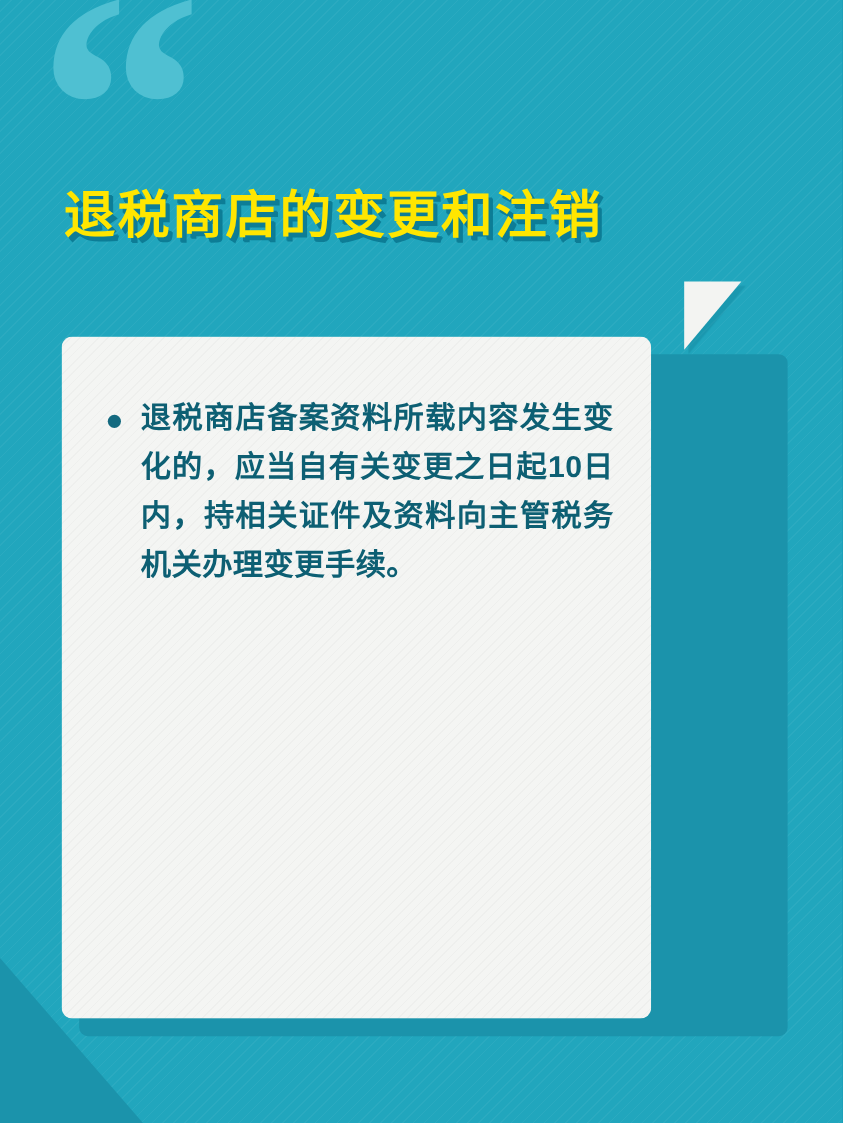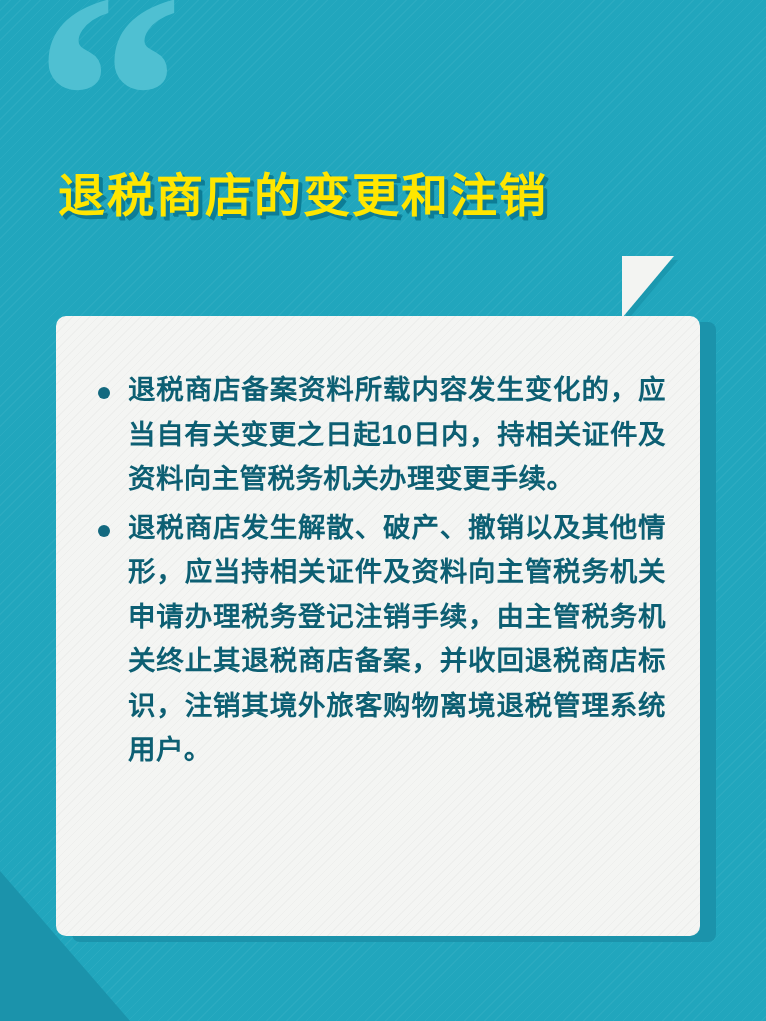--- a/index.html
+++ b/index.html
@@ -87,22 +87,22 @@
     left: 72px;
     top: 322px;
     width: 644px;
     height: 620px;
     background: #1b93ab;
     border-radius: 8px;
   }
   .card {
     position: absolute;
     left: 56px;
-    top: 316px;
-    width: 644px;
+    top: 306px;
+    width: 536px;
     height: 620px;
     background: #f4f5f3;
     border-radius: 10px;
     box-sizing: border-box;
     padding: 52px 34px 48px 34px;
     background-image:
       repeating-linear-gradient(135deg,
         rgba(0,0,0,0.022) 0px,
         rgba(0,0,0,0.022) 1px,
         rgba(0,0,0,0) 1px,
@@ -163,22 +163,18 @@
   <div class="bubble-tail"></div>
 
   <div class="card-shadow"></div>
 
   <div class="card">
     <ul class="bullet-list">
       <li class="bullet-item">
         <span class="bullet-dot"></span>
         <span>退税商店备案资料所载内容发生变化的，应当自有关变更之日起10日内，持相关证件及资料向主管税务机关办理变更手续。</span>
       </li>
-      <li class="bullet-item">
-        <span class="bullet-dot"></span>
-        <span>退税商店发生解散、破产、撤销以及其他情形，应当持相关证件及资料向主管税务机关申请办理税务登记注销手续，由主管税务机关终止其退税商店备案，并收回退税商店标识，注销其境外旅客购物离境退税管理系统用户。</span>
-      </li>
     </ul>
   </div>
 
   <div class="wedge"></div>
 
 </div>
 
 </body></html>

